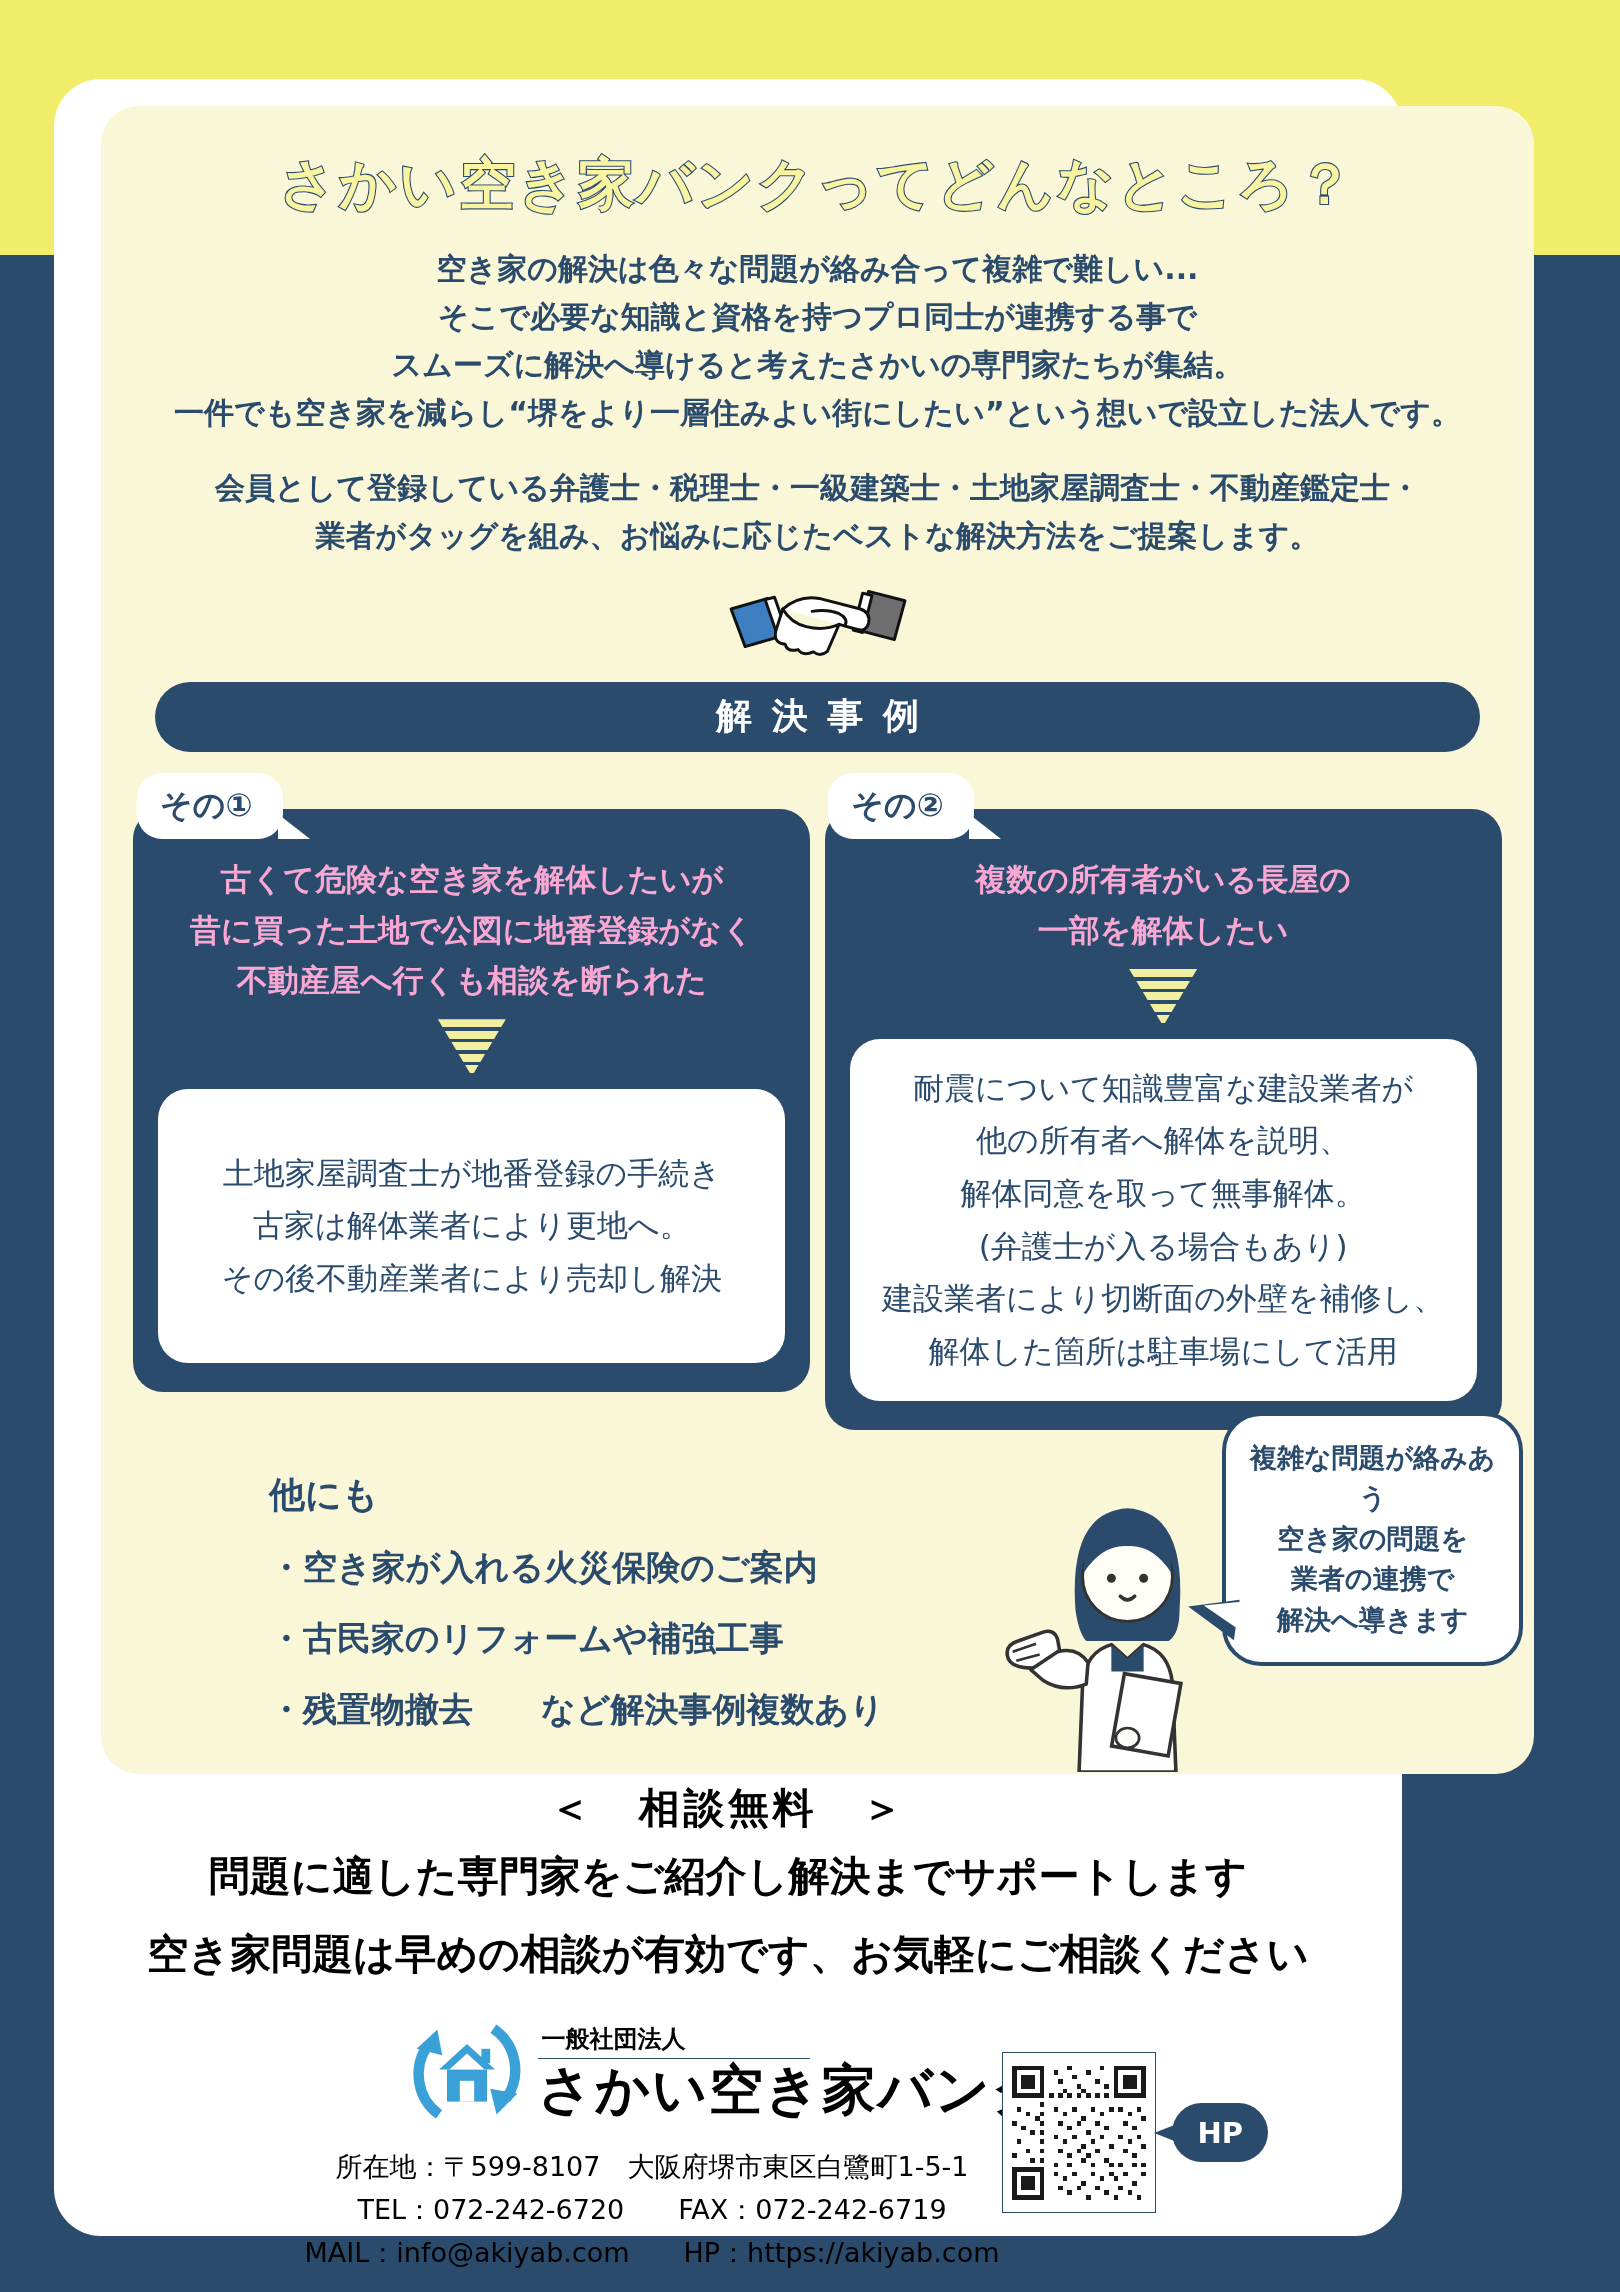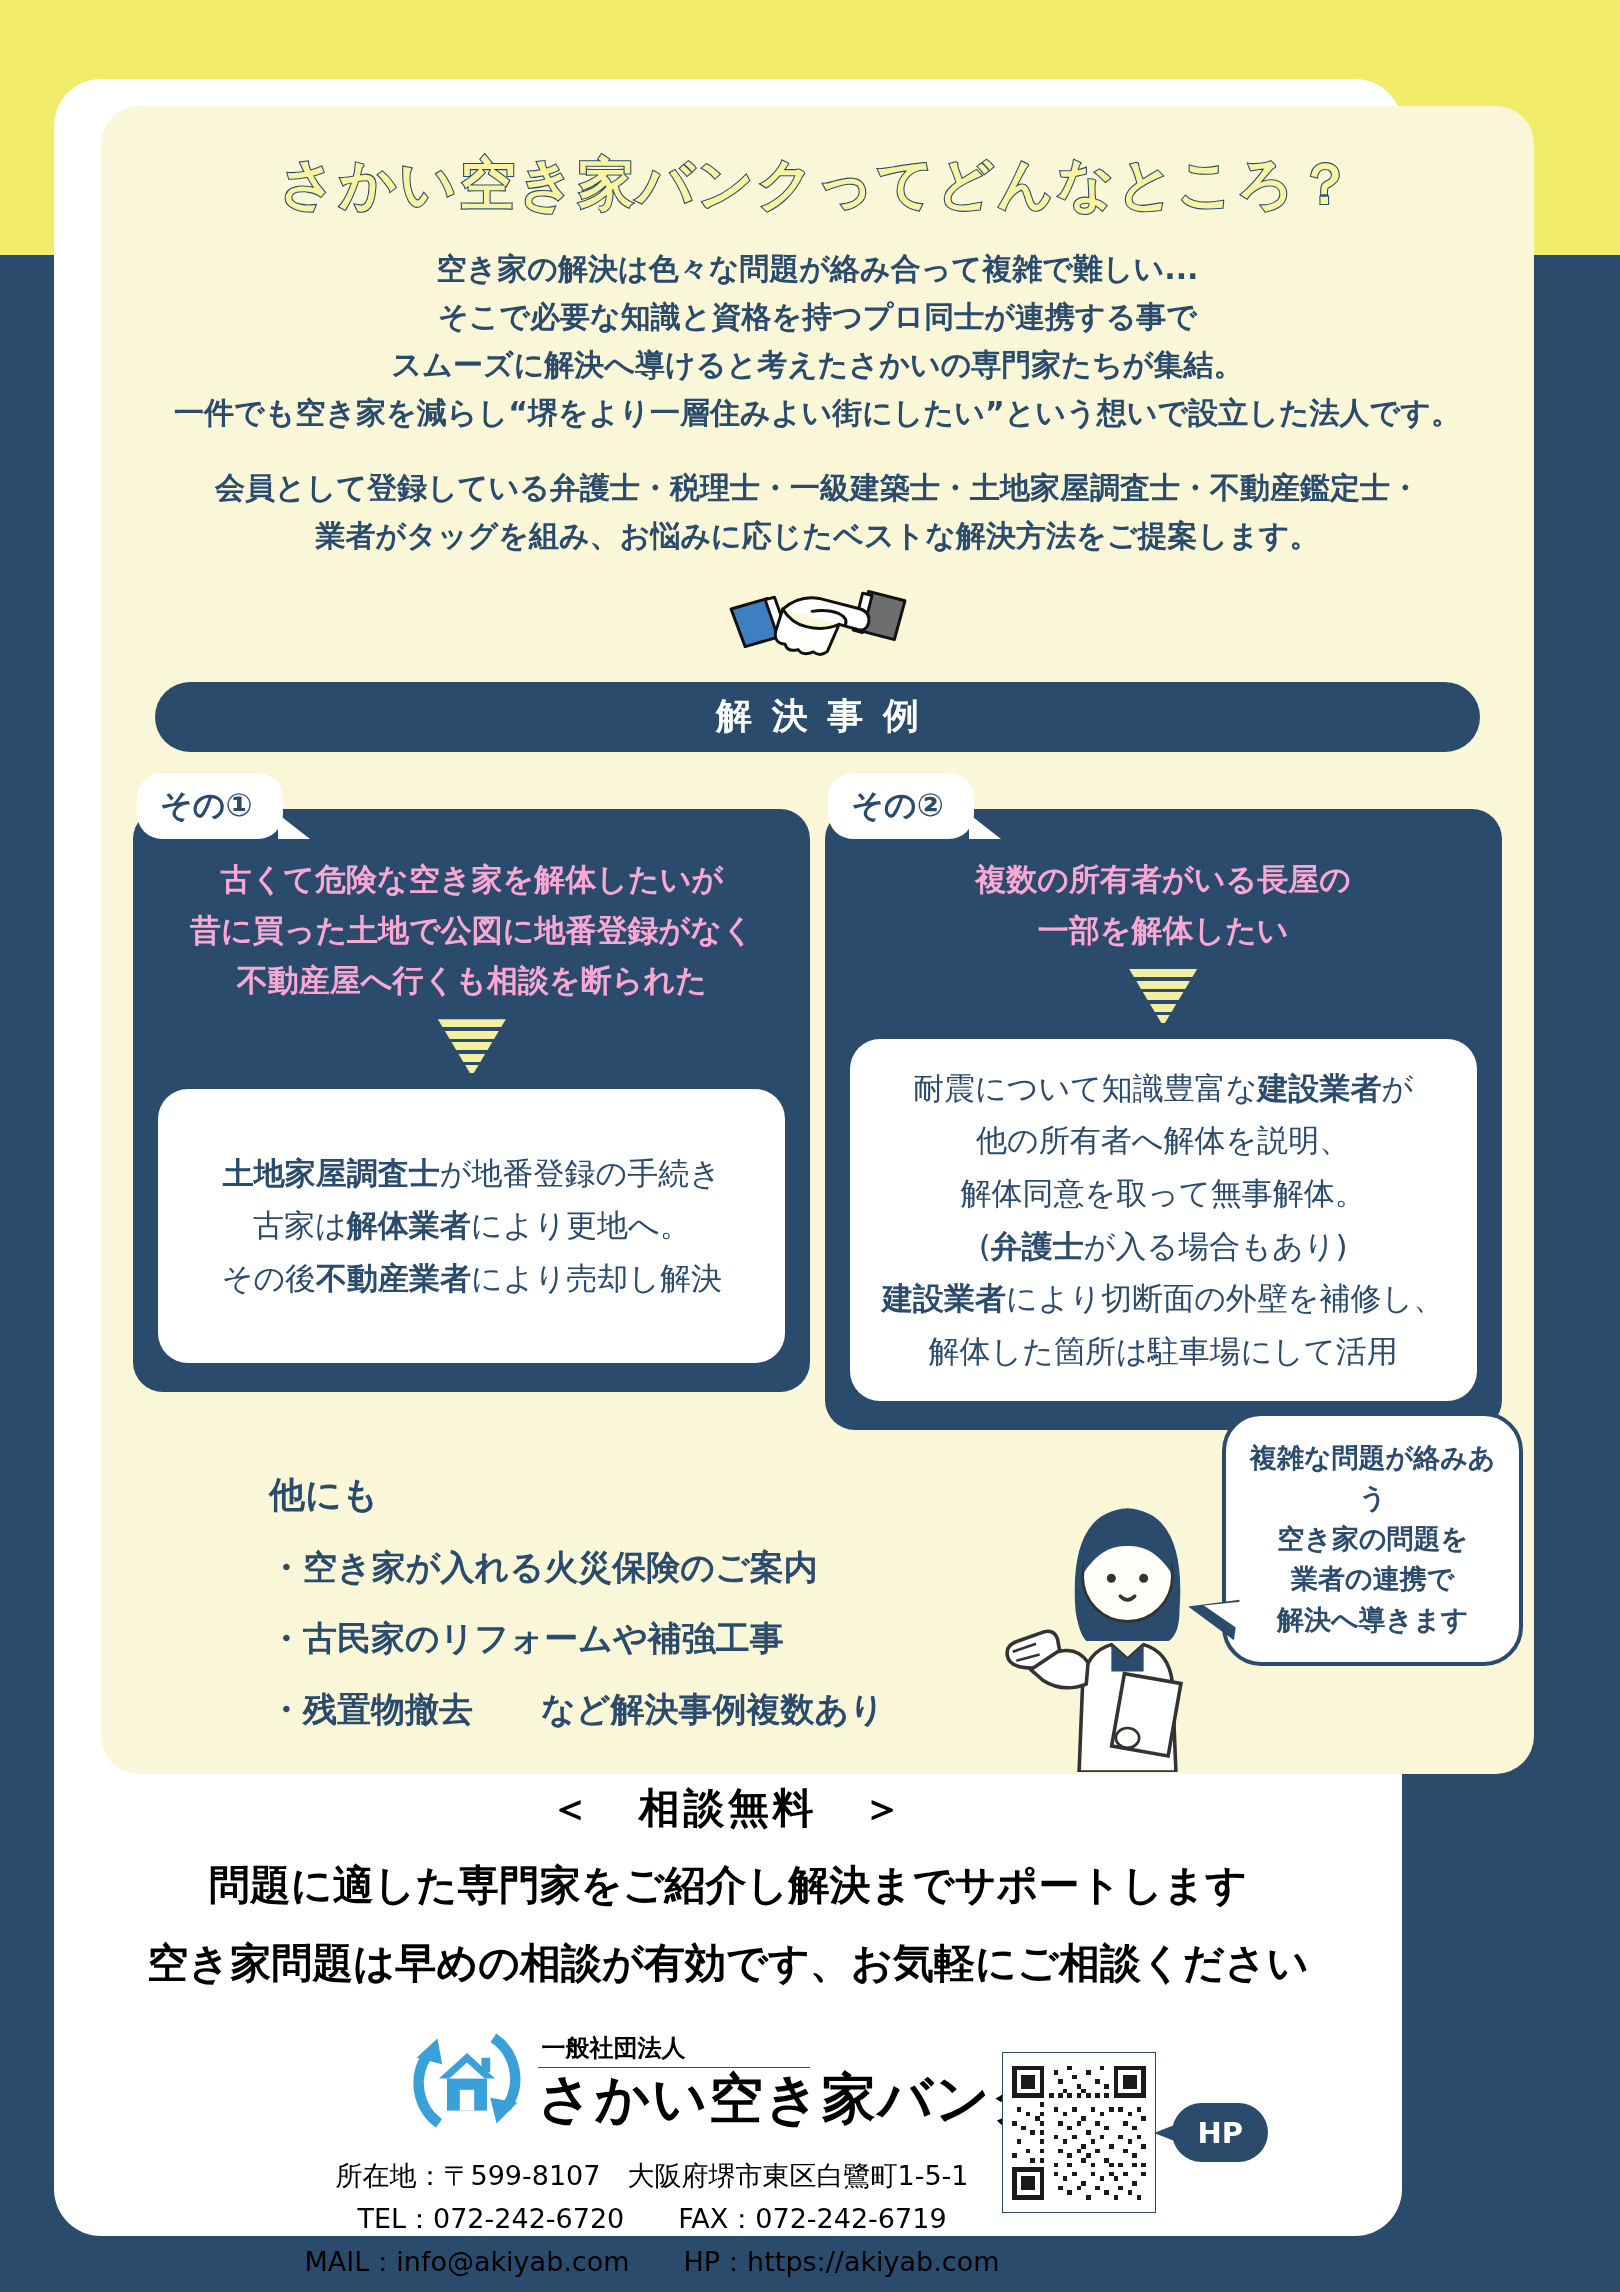--- a/index.html
+++ b/index.html
@@ -30,40 +30,40 @@
   .c1 .case-box{min-height:519px;}
   .c2 .case-box{min-height:593px;}
   .problem{color:#f9a8d4;font-size:31px;font-weight:600;line-height:1.62;text-align:center;}
   .down-arrow{width:68px;height:57px;margin:14.3px auto 12.5px;
               background:repeating-linear-gradient(to bottom,#f2efa0 0 8px,rgba(0,0,0,0) 8px 11.6px);
               clip-path:polygon(0 0,100% 0,50% 100%);}
   .solution{background:#fff;border-radius:30px;margin:0 9px;padding:23px 14.3px;color:#2b4b6d;font-size:31px;font-weight:500;
             line-height:1.7;text-align:center;display:flex;flex-direction:column;justify-content:center;box-sizing:border-box;}
   .c1 .solution{min-height:274px;}
   .c2 .solution{min-height:321px;}
-  .solution b{font-weight:700;}
+  .solution b{font-weight:400;}
 
   .others{position:absolute;left:168px;top:1365px;color:#2b4b6d;z-index:1;}
   .others-heading{font-size:36px;font-weight:700;}
   .others-item{font-size:34px;font-weight:600;margin-top:25px;}
 
   .advisor{position:absolute;right:3.6px;top:1306px;width:537px;height:360px;z-index:3;}
   .bubble{position:absolute;right:7.2px;top:0;width:301px;background:#fff;border:4.5px solid #2b4b6d;border-radius:39px;
           padding:21.5px 14.3px;font-size:27px;line-height:1.5;font-weight:600;color:#2b4b6d;text-align:center;box-sizing:border-box;}
   .bubble::before{content:"";position:absolute;left:-39px;bottom:25px;width:0;height:0;
                   border-top:14.3px solid transparent;border-bottom:27px solid transparent;border-right:50px solid #2b4b6d;
                   transform:rotate(8deg);}
   .bubble::after{content:"";position:absolute;left:-23px;bottom:36px;width:0;height:0;
                  border-top:9px solid transparent;border-bottom:18px solid transparent;border-right:36px solid #fff;
                  transform:rotate(8deg);}
   .woman{position:absolute;left:0;bottom:0;width:269px;height:296px;}
 
   .bottom{position:absolute;left:0;top:1702px;width:100%;text-align:center;color:#000000;}
   .free{font-size:41px;font-weight:700;letter-spacing:3.6px;}
-  .support1{margin-top:22px;font-size:41px;font-weight:800;}
+  .support1{margin-top:13px;font-size:41px;font-weight:800;}
   .support2{margin-top:23px;font-size:41px;font-weight:800;}
   .logo-row{margin-top:30px;display:flex;justify-content:center;align-items:center;gap:10.7px;}
   .logo-svg{width:120px;height:120px;}
   .org-text{text-align:left;}
   .org-type{display:block;width:269px;font-size:24px;font-weight:600;border-bottom:1.8px solid #2e4d66;padding:0 0 2.7px 3.6px;}
   .org-name{font-size:54px;font-weight:800;letter-spacing:1.8px;line-height:1.15;}
   .contact{margin:12.5px auto 0;font-size:27px;font-weight:500;line-height:1.6;padding-right:152px;}
 
   .qr-area{position:absolute;right:134px;bottom:23px;display:flex;align-items:center;gap:16px;}
   .qr-box{width:154px;height:161px;background:#fff;border:1.8px solid #2b4b6d;padding:9px;box-sizing:border-box;}

